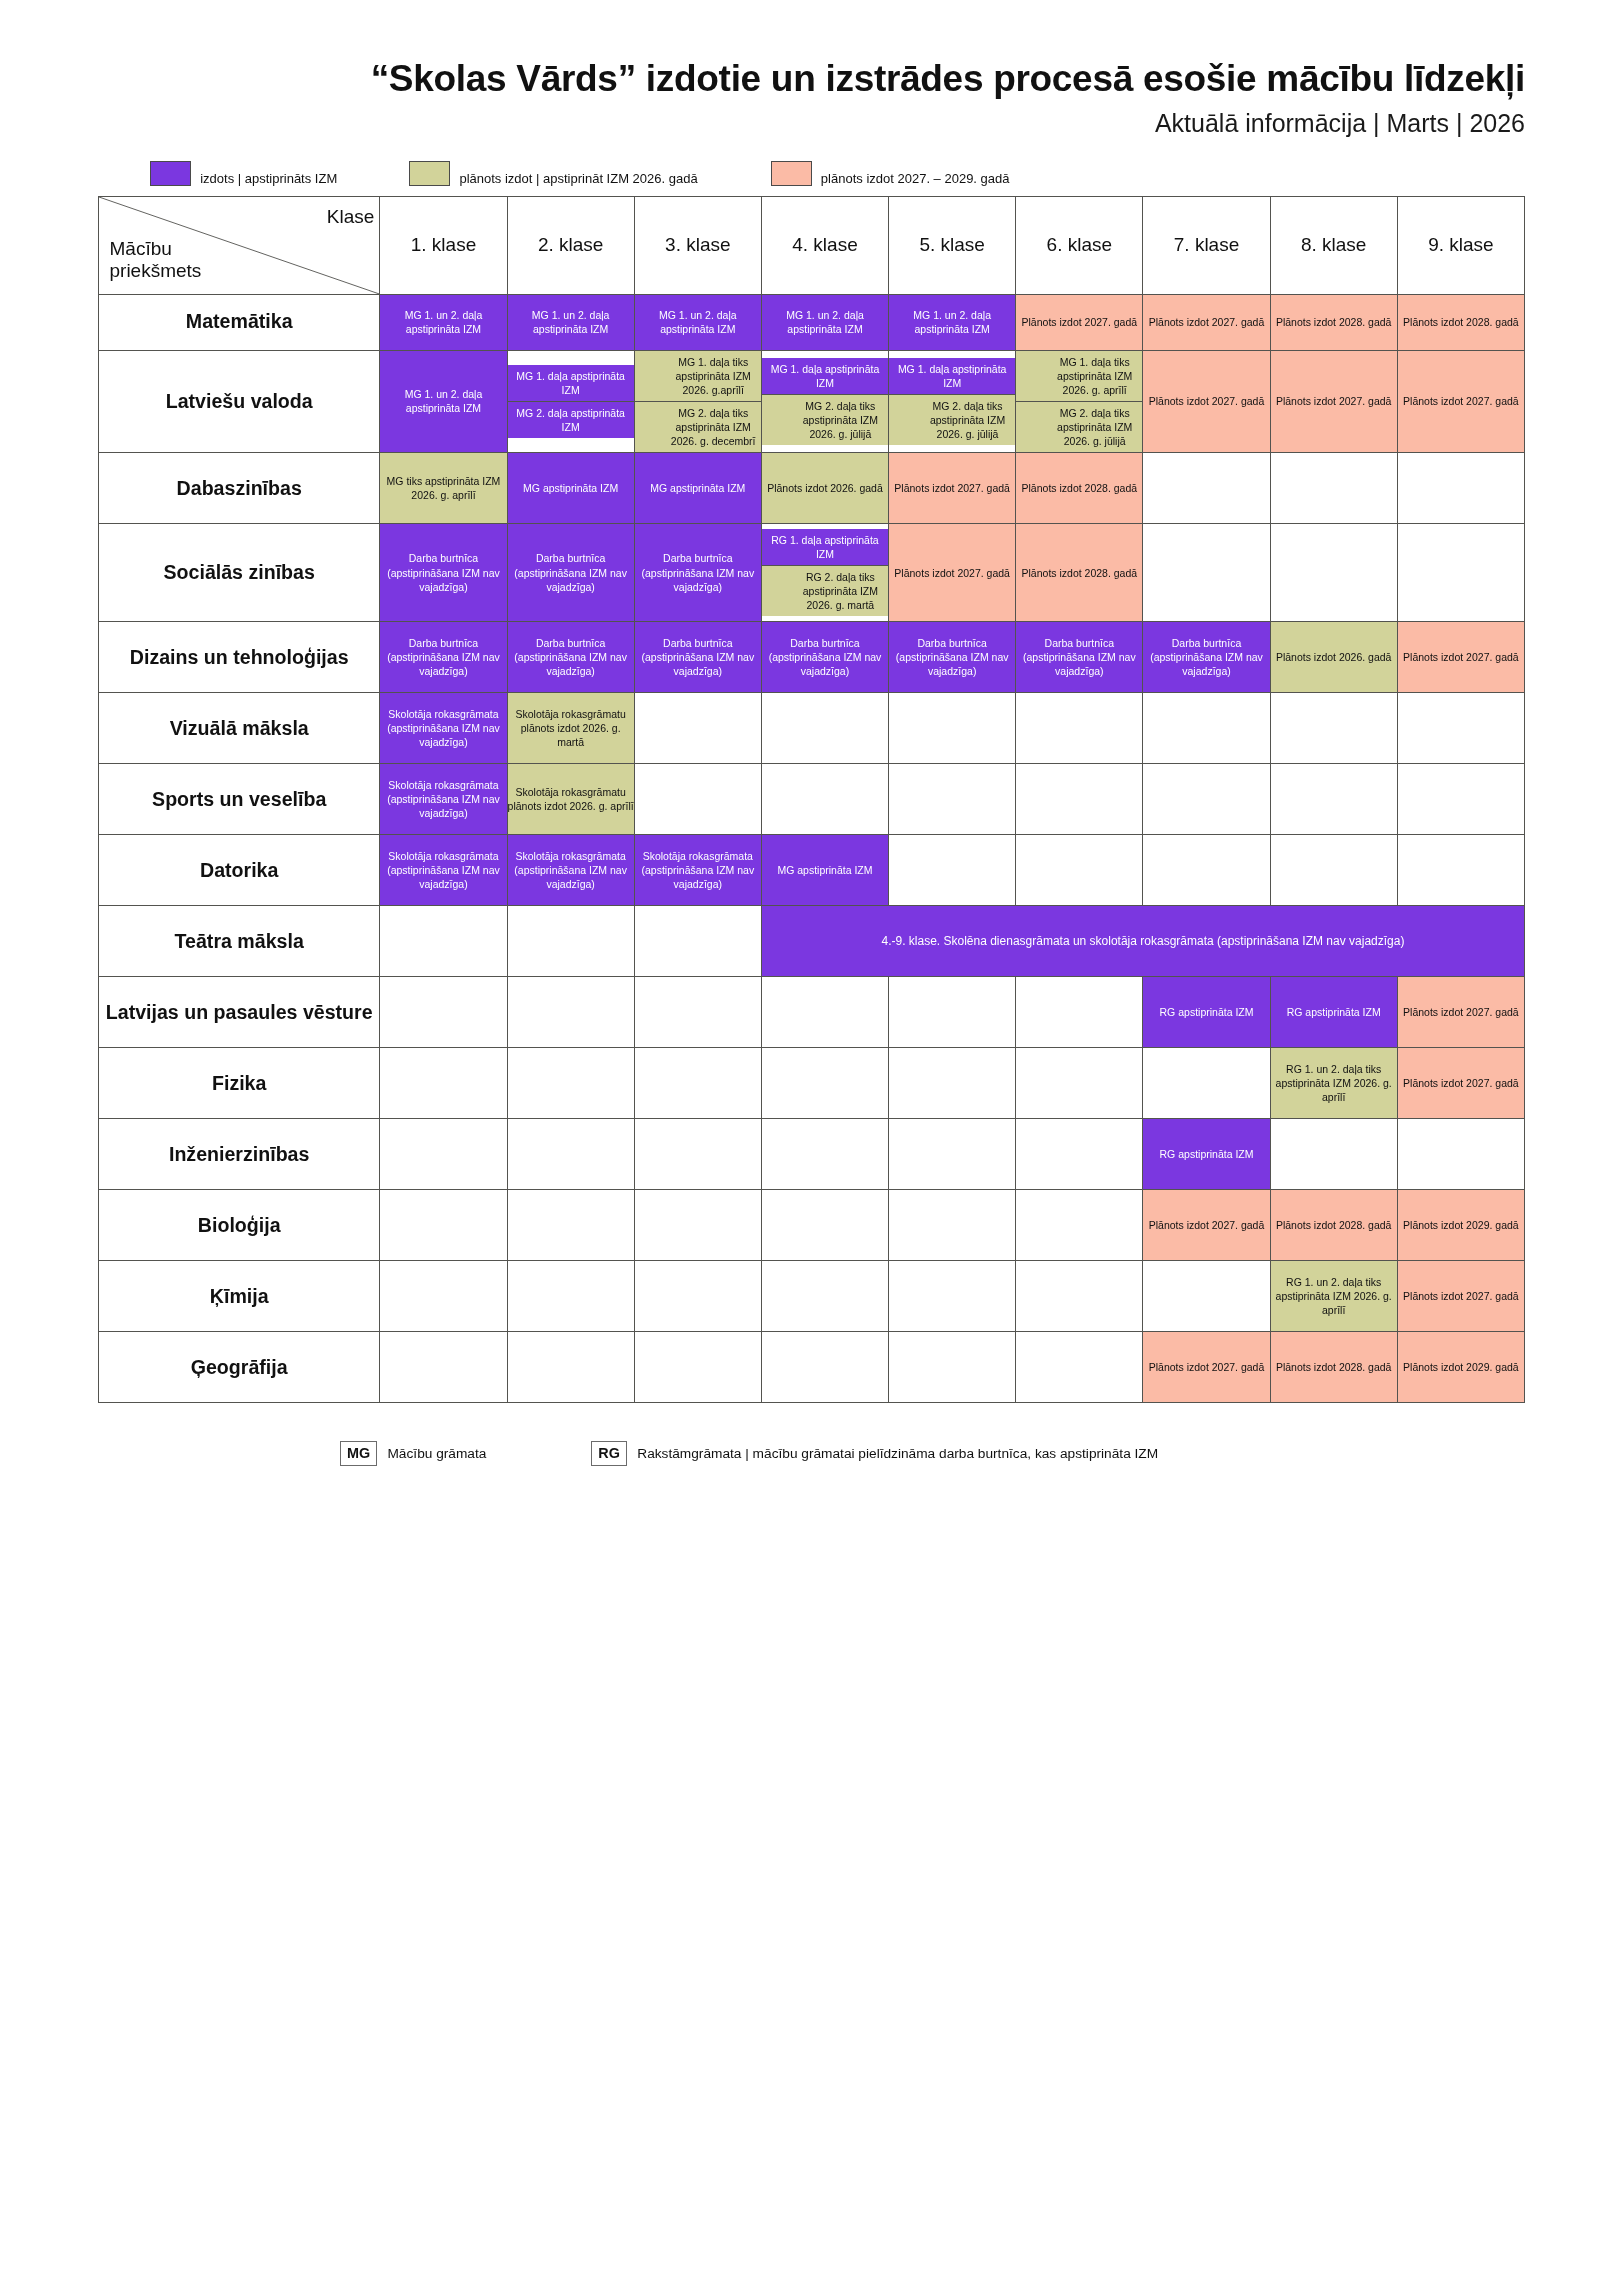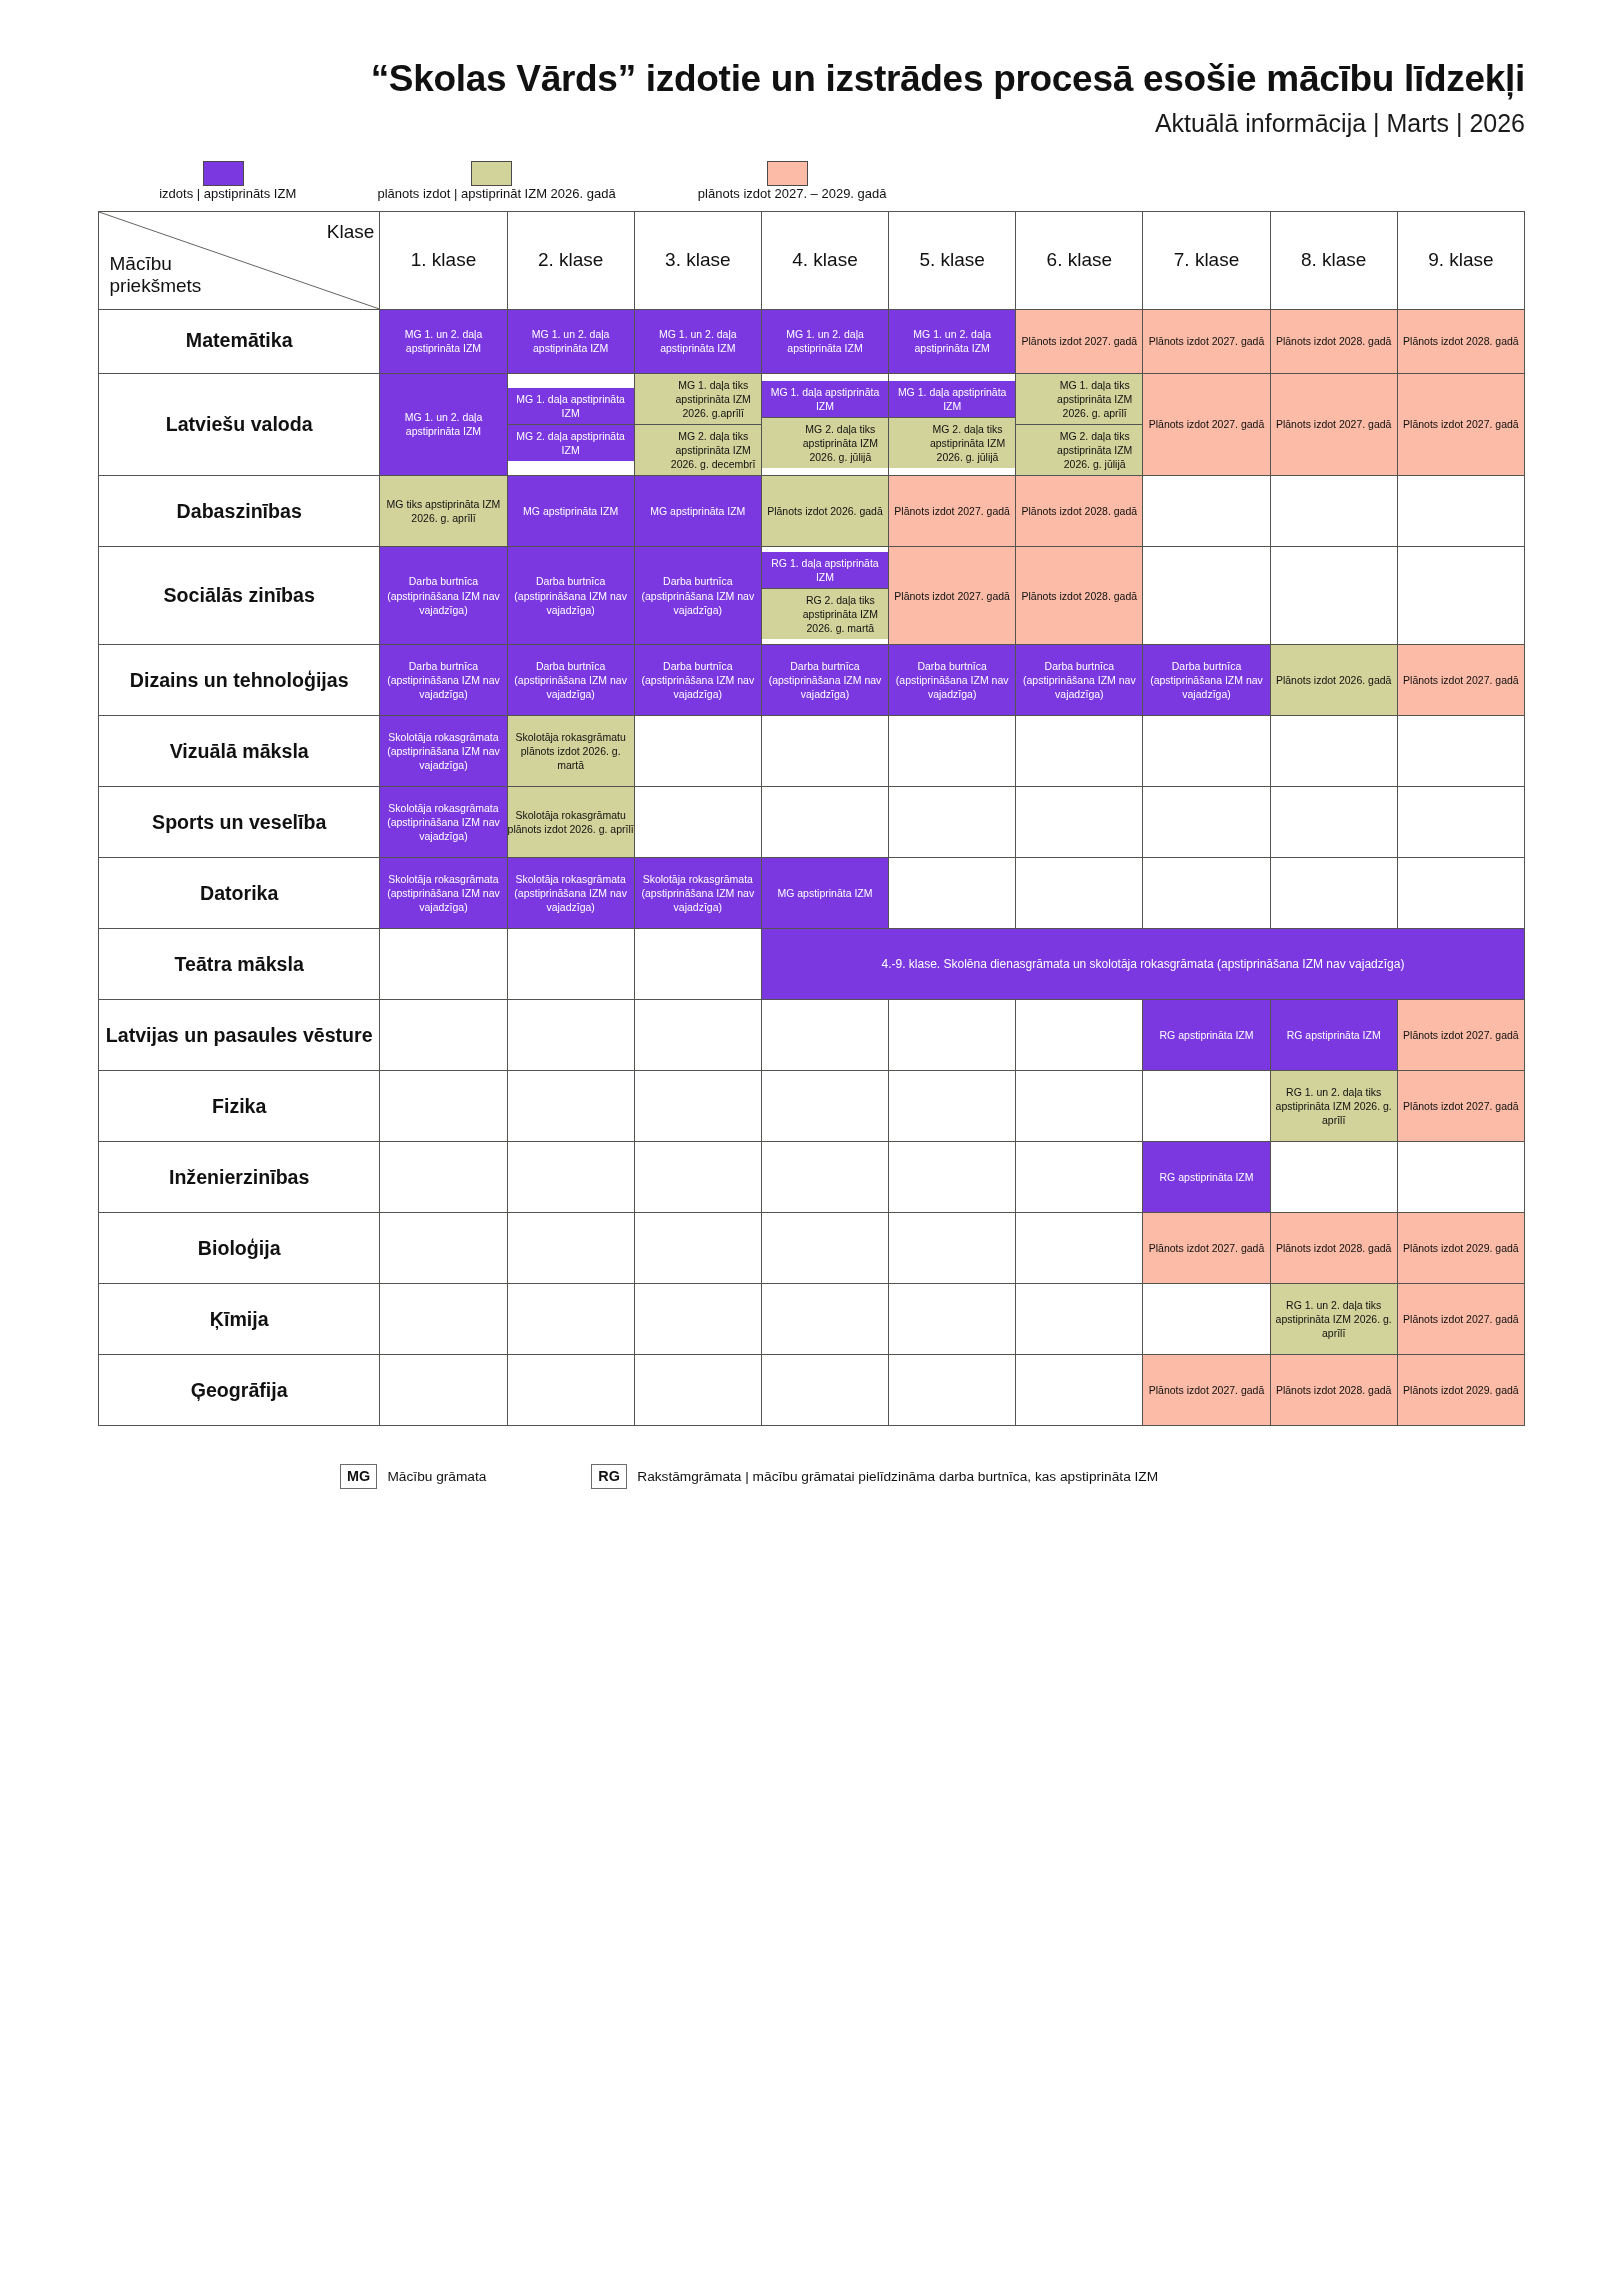--- a/index.html
+++ b/index.html
@@ -30,21 +30,21 @@
     color: #1a1a1a;
   }
 
   
   .legend {
     display: flex;
     align-items: center;
     gap: 0px;
     margin: 23.6px 0 9.2px 52px;
   }
-  .legend-item { display:flex; align-items:center;flex-direction:column; }
+  .legend-item { display:flex; align-items:flex-end; }
   .legend-swatch {
     width: 41px; height: 25px;
     border: 0.7px solid #4a4a4a;
     flex: none;
   }
   .legend-label {
     font-size: 13px;
     margin-left: 9.2px;
     white-space: nowrap;
     color:#111;
@@ -195,21 +195,21 @@
         <th>3. klase</th>
         <th>4. klase</th>
         <th>5. klase</th>
         <th>6. klase</th>
         <th>7. klase</th>
         <th>8. klase</th>
         <th>9. klase</th>
       </tr>
     </thead>
     <tbody id="matrix-body">
-        <tr style="height: 64px;">
+        <tr style="height: 56px;">
           <td class="subject">Matemātika</td>
           <td class="cell purple">MG 1. un 2. daļa apstiprināta IZM</td>
           <td class="cell purple">MG 1. un 2. daļa apstiprināta IZM</td>
           <td class="cell purple">MG 1. un 2. daļa apstiprināta IZM</td>
           <td class="cell purple">MG 1. un 2. daļa apstiprināta IZM</td>
           <td class="cell purple">MG 1. un 2. daļa apstiprināta IZM</td>
           <td class="cell peach">Plānots izdot 2027. gadā</td>
           <td class="cell peach">Plānots izdot 2027. gadā</td>
           <td class="cell peach">Plānots izdot 2028. gadā</td>
           <td class="cell peach">Plānots izdot 2028. gadā</td>

